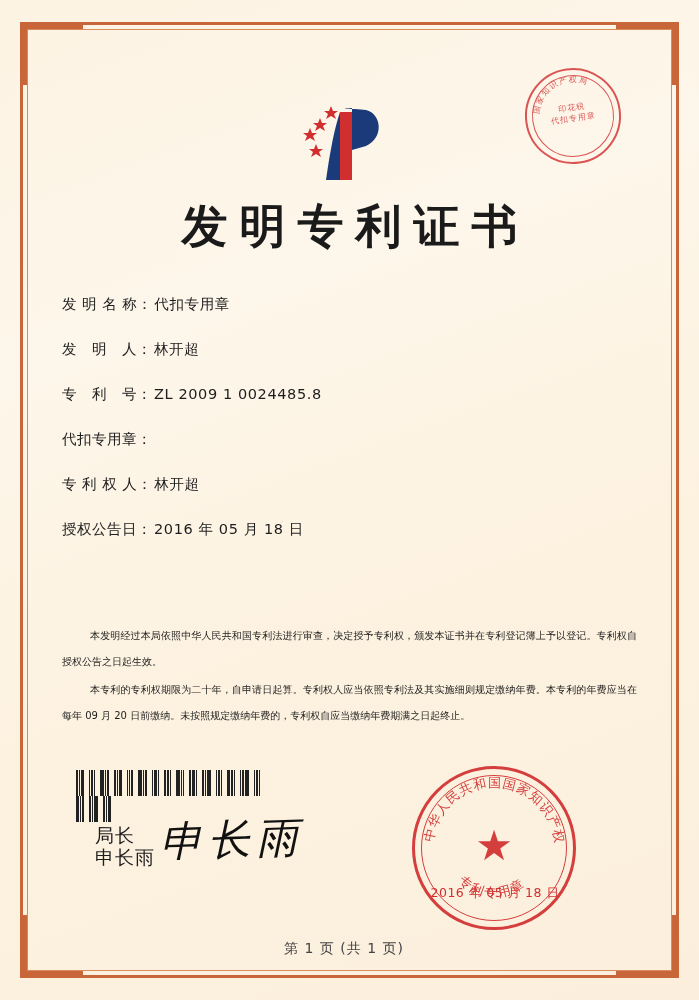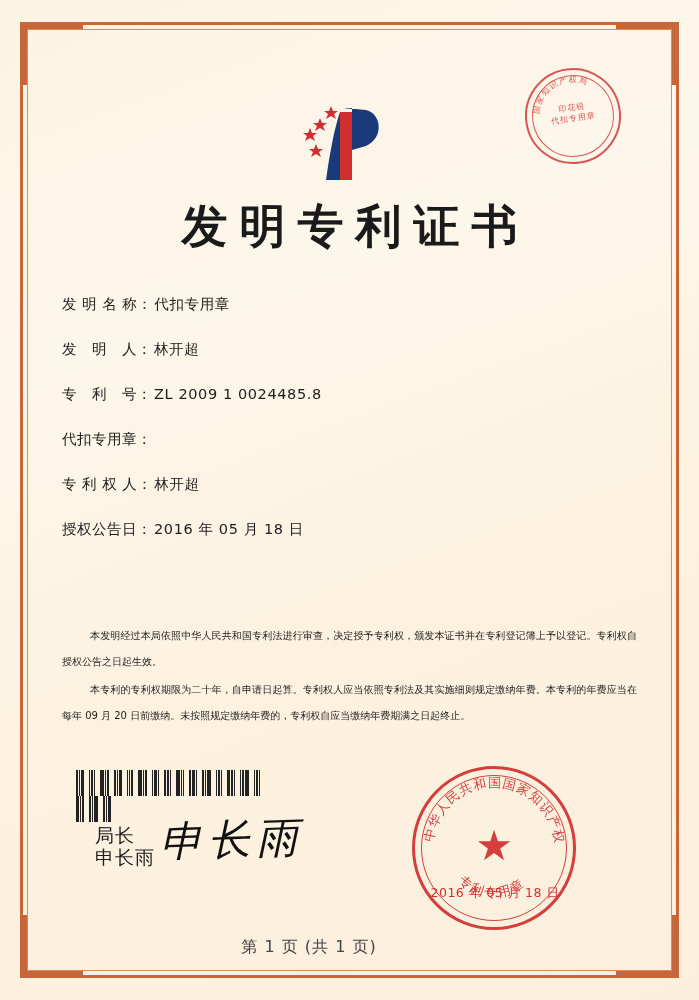--- a/index.html
+++ b/index.html
@@ -248,24 +248,25 @@
     letter-spacing: .5px;
   }
 
   
   .page-footer {
     position: absolute;
     left: 0;
     bottom: 42px;
     width: 618px;
     text-align: center;
-    font-size: 16px;
+    font-size: 14px;
     color: #444;
     font-family: "DejaVu Sans", sans-serif;
     letter-spacing: 1px;
+    padding-left: 35px;
   }
 </style>
 </head>
 <body>
 
 <div class="certificate">
 
   <div class="border-outer"></div>
   <div class="border-inner"></div>
   <div class="corner tl"></div>

